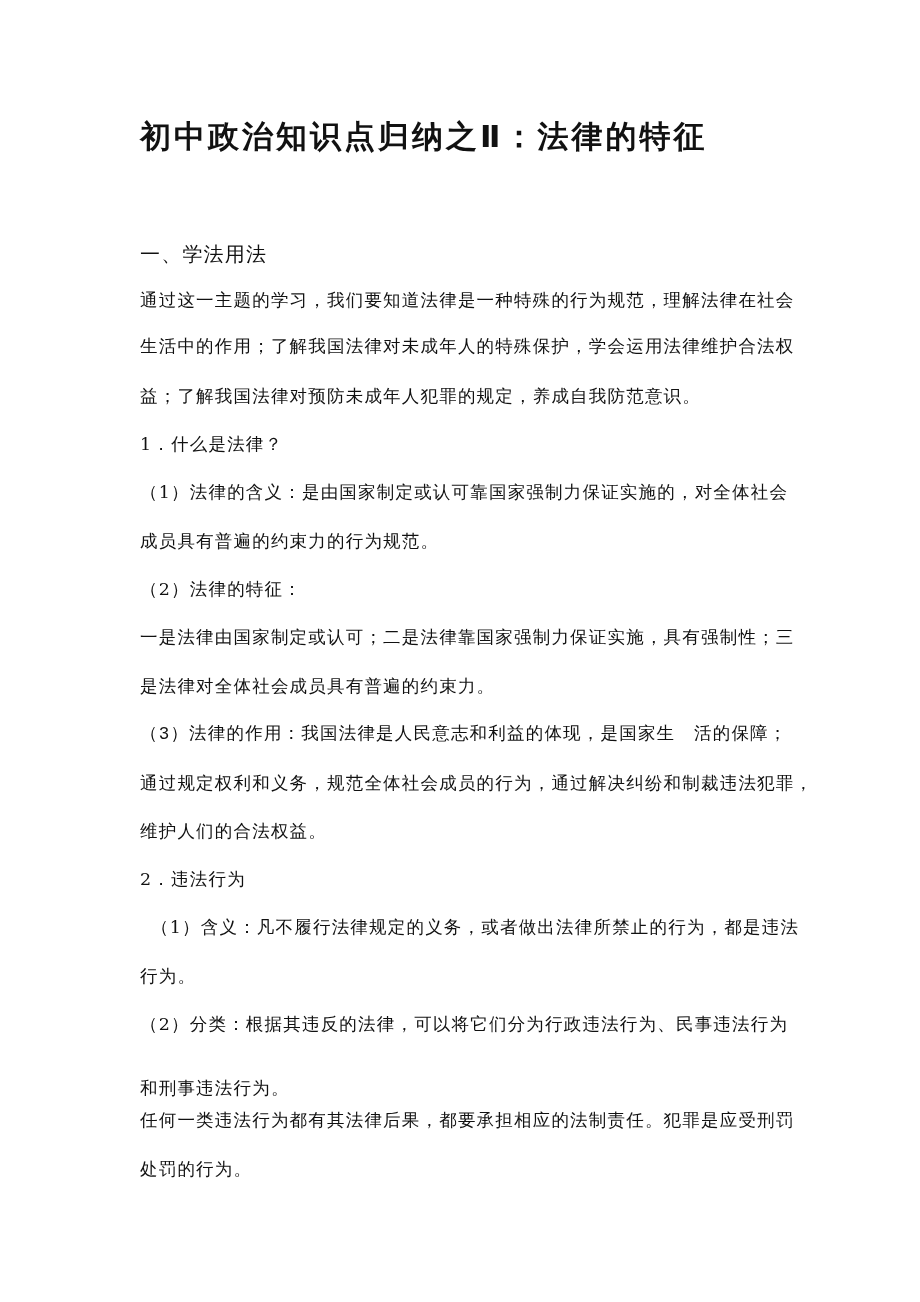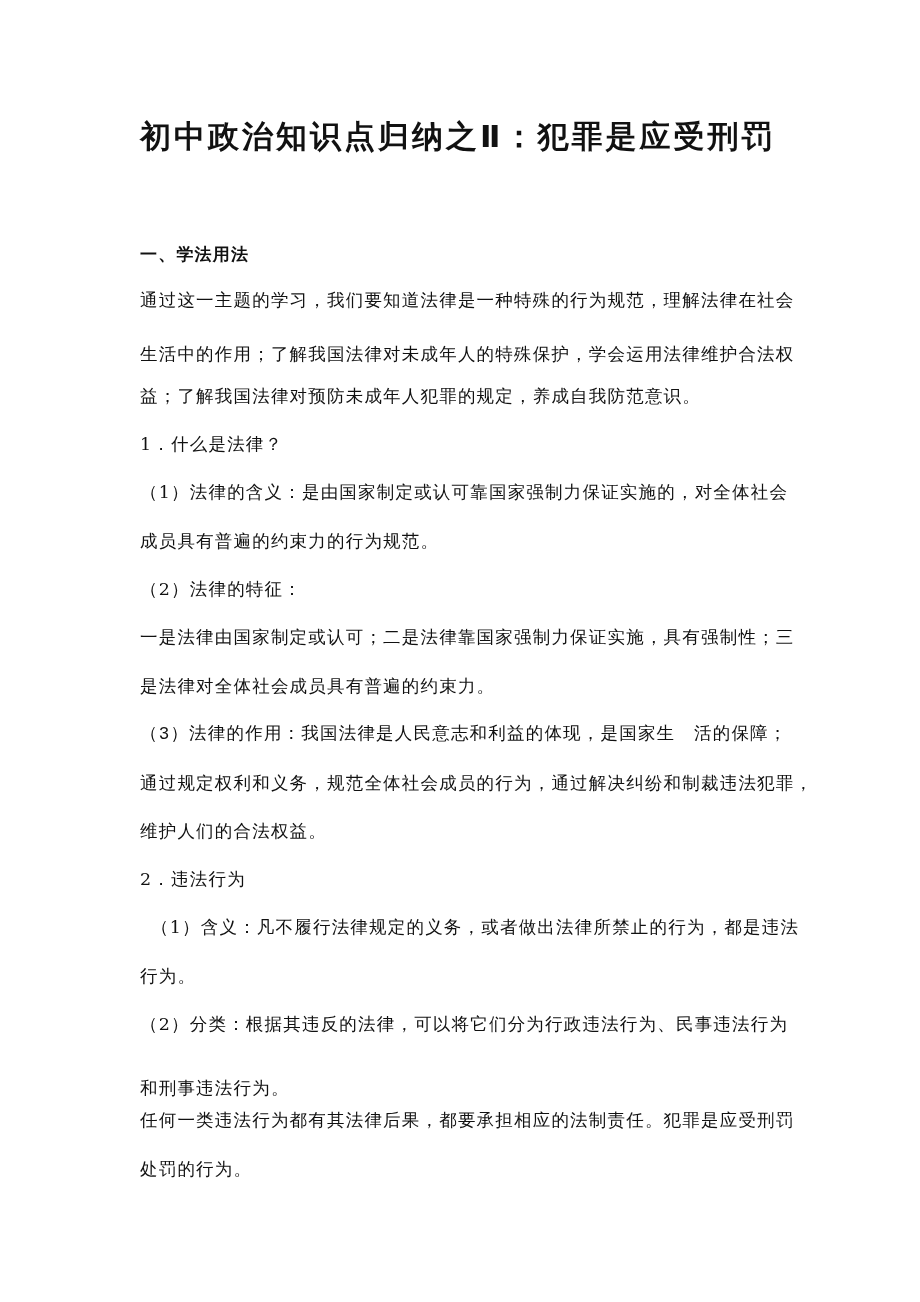--- a/index.html
+++ b/index.html
@@ -1,30 +1,30 @@
 <!DOCTYPE html>
 <html><head>
   <meta charset="utf-8">
   <style>
     html, body { margin: 0; padding: 0; background: #ffffff; }
     body { width: 920px; height: 1302px; position: relative; overflow: hidden; font-family: "DejaVu Serif", "Liberation Serif", serif; color: #111111; }
     .page { position: absolute; left: 0; top: 0; width: 920px; height: 1302px; background: #ffffff; }
     .title { position: absolute; left: 140px; top: 112px; font-size: 31px; font-weight: bold; letter-spacing: 3px; white-space: nowrap; line-height: 48px; font-family: "DejaVu Sans", sans-serif; }
     .line { position: absolute; left: 140px; font-size: 17.5px; line-height: 28px; white-space: nowrap; letter-spacing: 1.2px; }
-    .heading { font-weight: bold; font-family: "DejaVu Sans", sans-serif; font-size: 17px; }
+    .heading { font-weight: normal; font-family: "DejaVu Sans", sans-serif; font-size: 20px; }
   </style>
 </head>
 <body>
 
 <div class="page">
-  <div class="title">初中政治知识点归纳之Ⅱ：犯罪是应受刑罚</div>
+  <div class="title">初中政治知识点归纳之Ⅱ：法律的特征</div>
   <div class="line heading" style="top:240px;">一、学法用法</div>
   <div id="lines">
       <div class="line" style="top: 286px;">通过这一主题的学习，我们要知道法律是一种特殊的行为规范，理解法律在社会</div>
-      <div class="line" style="top: 340px;">生活中的作用；了解我国法律对未成年人的特殊保护，学会运用法律维护合法权</div>
+      <div class="line" style="top: 332px;">生活中的作用；了解我国法律对未成年人的特殊保护，学会运用法律维护合法权</div>
       <div class="line" style="top: 382px;">益；了解我国法律对预防未成年人犯罪的规定，养成自我防范意识。</div>
       <div class="line" style="top: 430px;">1．什么是法律？</div>
       <div class="line" style="top: 478px; text-align: center;">（1）法律的含义：是由国家制定或认可靠国家强制力保证实施的，对全体社会</div>
       <div class="line" style="top: 527px;">成员具有普遍的约束力的行为规范。</div>
       <div class="line" style="top: 575px;">（2）法律的特征：</div>
       <div class="line" style="top: 623px;">一是法律由国家制定或认可；二是法律靠国家强制力保证实施，具有强制性；三</div>
       <div class="line" style="top: 672px;">是法律对全体社会成员具有普遍的约束力。</div>
       <div class="line" style="top: 720px; font-family: Liberation Mono, monospace;">（3）法律的作用：我国法律是人民意志和利益的体现，是国家生　活的保障；</div>
       <div class="line" style="top: 769px;">通过规定权利和义务，规范全体社会成员的行为，通过解决纠纷和制裁违法犯罪，</div>
       <div class="line" style="top: 817px;">维护人们的合法权益。</div>

